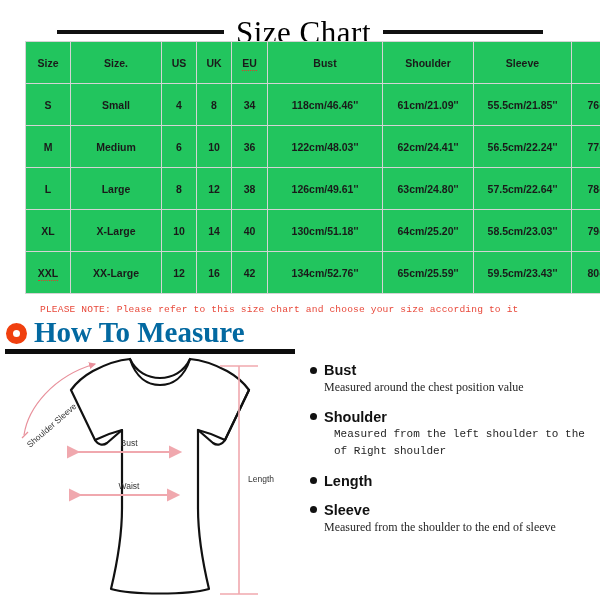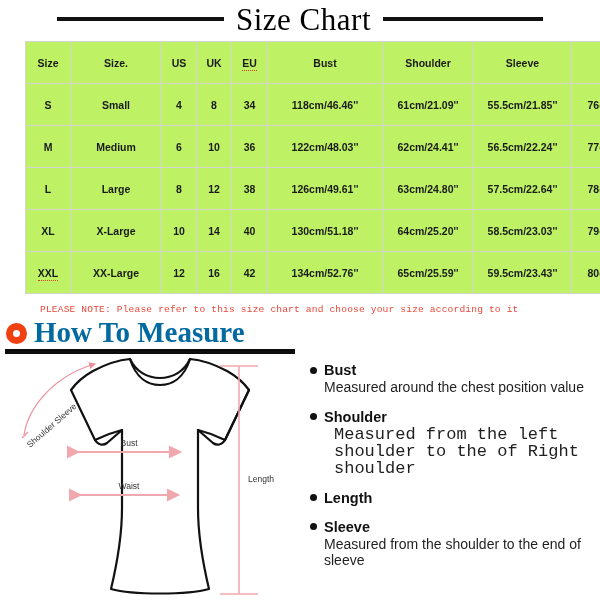--- a/index.html
+++ b/index.html
@@ -12,21 +12,21 @@
     height: 600px;
     position: relative;
     overflow: hidden;
     font-family: "Liberation Sans", sans-serif;
     color: #1a1a1a;
   }
 
   
   #title-bar {
     position: absolute;
-    left: 0; top: 0;
+    left: 0; top: 13px;
     width: 600px; height: 38px;
     display: flex;
     align-items: center;
     justify-content: center;
   }
   .title-rule {
     height: 4px;
     background: #111111;
   }
   #title-rule-left  { width: 167px; margin-right: 12px; }
@@ -52,21 +52,21 @@
   }
   #size-table td, #size-table th {
     border: 1px solid #d4d4d4;
     height: 41px;
     text-align: center;
     vertical-align: middle;
     font-size: 10.5px;
     font-weight: bold;
     color: #1a1a1a;
     padding: 0 2px;
-    background: #bef264;
+    background: #22c55e;
   }
   #size-table th { font-size: 10.5px; }
   .col-size  { width: 40px; }
   .col-sizen { width: 86px; }
   .col-us    { width: 30px; }
   .col-uk    { width: 30px; }
   .col-eu    { width: 31px; }
   .col-bust  { width: 110px; }
   .col-shoulder { width: 86px; }
   .col-sleeve   { width: 93px; }
@@ -162,29 +162,29 @@
     flex: none;
   }
   .measure-title {
     font-family: "Liberation Sans", sans-serif;
     font-weight: bold;
     font-size: 14.5px;
     color: #111111;
     white-space: nowrap;
   }
   .measure-desc {
-    font-family: Liberation Sans, sans-serif;
-    font-size: 14px;
+    font-family: Liberation Serif, serif;
+    font-size: 12px;
     line-height: 16.5px;
     color: #1f1f1f;
     margin-left: 14px;
   }
   .measure-desc.mono {
     font-family: "Liberation Mono", monospace;
-    font-size: 17px;
+    font-size: 11px;
     line-height: 17px;
     margin-left: 24px;
   }
 </style>
 </head>
 <body>
 
 <div id="title-bar">
   <div class="title-rule" id="title-rule-left"></div>
   <div id="chart-title">Size Chart</div>

